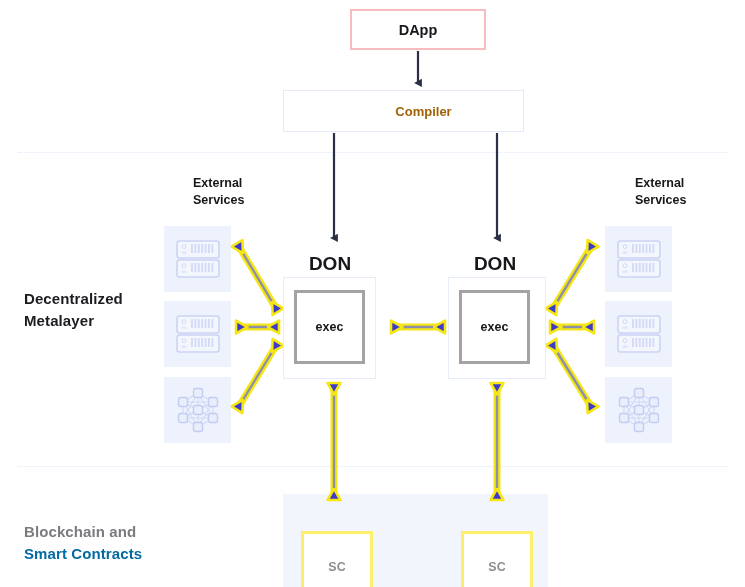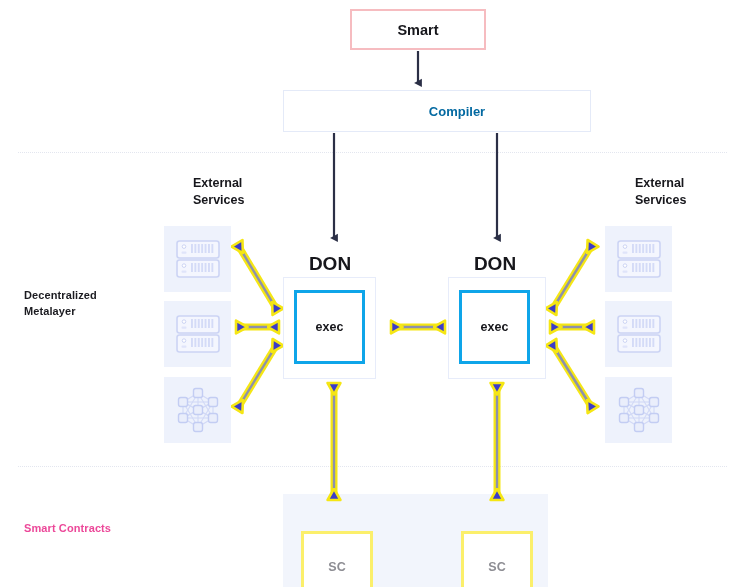--- a/index.html
+++ b/index.html
@@ -20,65 +20,65 @@
   #divider-bottom { top: 466px; }
 
   .band {
     position: absolute;
     background: #f2f5fc;
   }
 
   
   .layer-label {
     position: absolute;
-    font-size: 11px;
+    font-size: 15px;
     font-weight: bold;
     line-height: 1.45;
     letter-spacing: 0.1px;
   }
   #label-metalayer { left: 24px; top: 288px; color: #1b1b20; width: 150px; }
   #label-blockchain { left: 24px; top: 521px; width: 160px; }
   #label-blockchain .ln1 { color: #7b7b80; display:block; }
-  #label-blockchain .ln2 { color: #ec4899; display:block; }
+  #label-blockchain .ln2 { color: #0369a1; display:block; }
 
   
   .box {
     position: absolute;
     display: flex; align-items: center; justify-content: center;
     background: #ffffff;
   }
   #box-dapp {
     left: 350px; top: 9px; width: 136px; height: 41px;
     border: 2px solid #f6bcc0;
     font-size: 14.5px; font-weight: bold; color: #17171c;
   }
   #box-compiler {
-    left: 283px; top: 90px; width: 308px; height: 42px;
+    left: 283px; top: 90px; width: 241px; height: 42px;
     border: 1px solid #e4eaf8;
-    font-size: 13px; font-weight: bold; color: #0369a1; padding-left: 40px;
+    font-size: 13px; font-weight: bold; color: #a16207; padding-left: 40px;
   }
   .don-box {
     position: absolute;
     border: 1px solid #e7ecfa;
     background: #fff;
   }
   #don-left  { left: 283px; top: 277px; width: 93px; height: 102px; }
   #don-right { left: 448px; top: 277px; width: 98px; height: 102px; }
 
   .don-caption {
     position: absolute;
     font-size: 19px; font-weight: bold; color: #17171c;
     text-align: center; width: 100px;
   }
   #don-caption-left  { left: 280px; top: 253px; }
   #don-caption-right { left: 445px; top: 253px; }
 
   .exec-box {
     position: absolute;
-    border: 3px solid #0ea5e9;
+    border: 3px solid #a3a3a3;
     background: #ffffff;
     display:flex; align-items:center; justify-content:center;
     font-size: 12.5px; font-weight: bold; color: #17171c;
   }
   #exec-left  { left: 294px; top: 290px; width: 71px; height: 74px; }
   #exec-right { left: 459px; top: 290px; width: 71px; height: 74px; }
 
   .sc-box {
     position: absolute;
     border: 3px solid #fbef6b;
@@ -189,27 +189,28 @@
     <g>
       <line x1="552" y1="327" x2="592" y2="327" stroke="#f5e614" stroke-width="7"></line>
       <line x1="552" y1="327" x2="592" y2="327" stroke="#8c90ad" stroke-width="2.4" marker-start="url(#blueHeadB)" marker-end="url(#blueHeadA)"></line>
     </g>
     <g>
       <line x1="552" y1="344" x2="592" y2="408" stroke="#f5e614" stroke-width="7"></line>
       <line x1="552" y1="344" x2="592" y2="408" stroke="#8c90ad" stroke-width="2.4" marker-start="url(#blueHeadB)" marker-end="url(#blueHeadA)"></line>
     </g>
   </svg>
 
-  <div class="box" id="box-dapp">Smart</div>
+  <div class="box" id="box-dapp">DApp</div>
 
   <div class="box" id="box-compiler">Compiler</div>
 
   <div class="layer-label" id="label-metalayer">Decentralized<br>Metalayer</div>
 
   <div class="layer-label" id="label-blockchain">
+    <span class="ln1">Blockchain and</span>
     <span class="ln2">Smart Contracts</span>
   </div>
 
   <div class="don-caption" id="don-caption-left">DON</div>
   <div class="don-box" id="don-left"></div>
   <div class="exec-box" id="exec-left">exec</div>
 
   <div class="don-caption" id="don-caption-right">DON</div>
   <div class="don-box" id="don-right"></div>
   <div class="exec-box" id="exec-right">exec</div>

